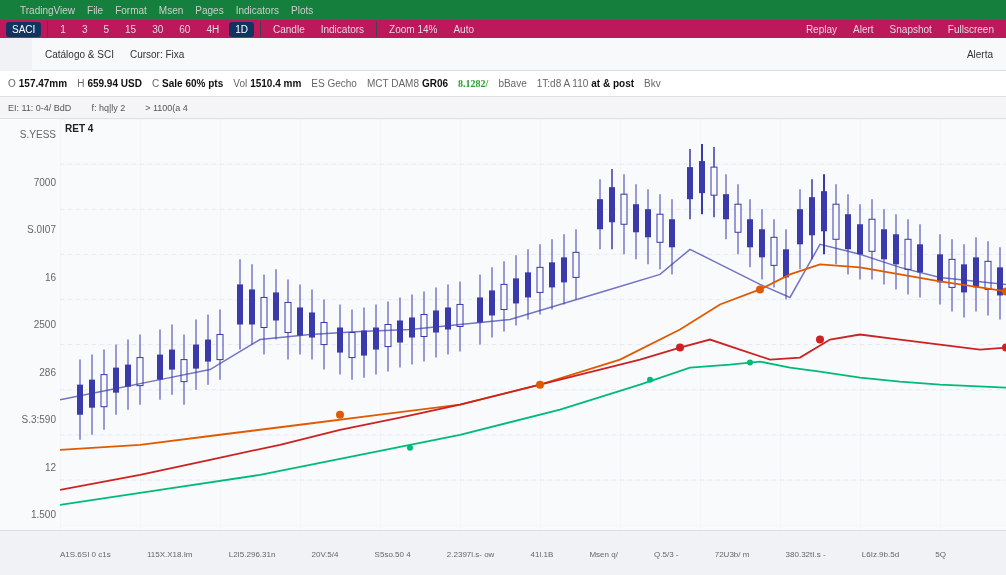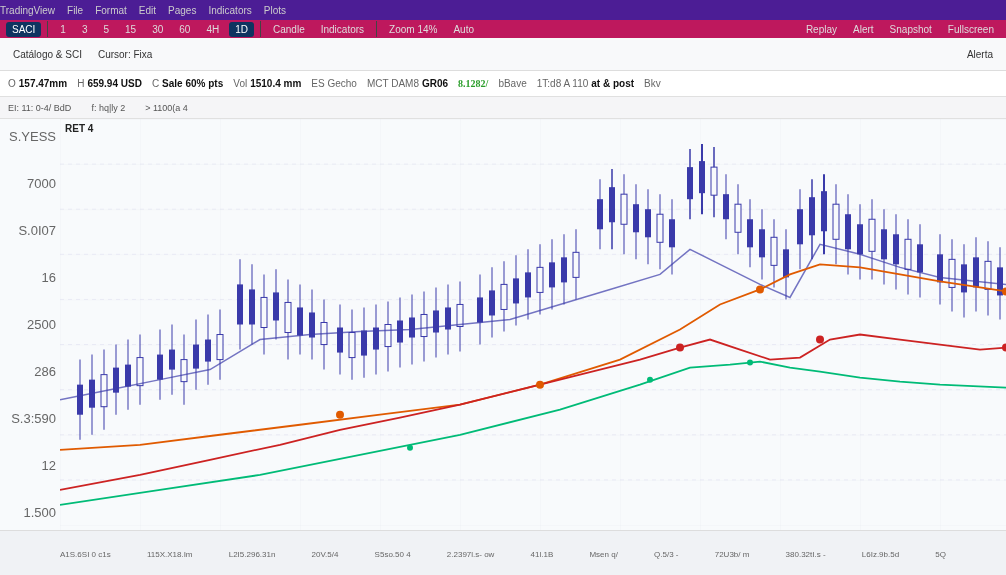--- a/index.html
+++ b/index.html
@@ -6,25 +6,25 @@
     body {
       width: 1006px;
       height: 575px;
       overflow: hidden;
       font-family: Arial, sans-serif;
       background: #f0f2f5;
     }
 
     
     #top-menu-bar {
-      background: #4c1d95;
+      background: #15803d;
       height: 20px;
       display: flex;
       align-items: center;
-      padding: 0 0;
+      padding: 0 20px;
       gap: 12px;
     }
     .menu-item {
       color: #ccc;
       font-size: 10px;
       cursor: pointer;
     }
 
     
     #toolbar {
@@ -55,20 +55,21 @@
     #sub-toolbar {
       background: #f8f9fa;
       border-bottom: 1px solid #ddd;
       height: 28px;
       display: flex;
       align-items: center;
       padding: 16px 8px;
       gap: 6px;
       font-size: 10px;
       color: #333;
+      margin-left: 32px;
     }
     .sub-item {
       padding: 2px 5px;
       cursor: pointer;
       border-radius: 2px;
       white-space: nowrap;
     }
 
     
     #data-row {
@@ -119,21 +120,21 @@
     #y-axis {
       position: absolute;
       left: 0;
       top: 0;
       width: 60px;
       height: 100%;
       display: flex;
       flex-direction: column;
       justify-content: space-between;
       padding: 10px 4px;
-      font-size: 13px;
+      font-size: 10px;
       color: #666;
       z-index: 2;
       pointer-events: none;
     }
     .y-label { text-align: right; }
 
     
     #x-axis {
       background: #f0f2f5;
       border-top: 1px solid #ddd;
@@ -170,21 +171,21 @@
       pointer-events: none;
     }
   </style>
 </head>
 <body>
 
 <div id="top-menu-bar">
   <span class="menu-item">TradingView</span>
   <span class="menu-item">File</span>
   <span class="menu-item">Format</span>
-  <span class="menu-item">Edit</span>
+  <span class="menu-item">Msen</span>
   <span class="menu-item">Pages</span>
   <span class="menu-item">Indicators</span>
   <span class="menu-item">Plots</span>
 </div>
 
 <div id="toolbar">
   <span class="toolbar-btn active">SACI</span>
   <div class="toolbar-sep"></div>
   <span class="toolbar-btn">1</span>
   <span class="toolbar-btn">3</span>

